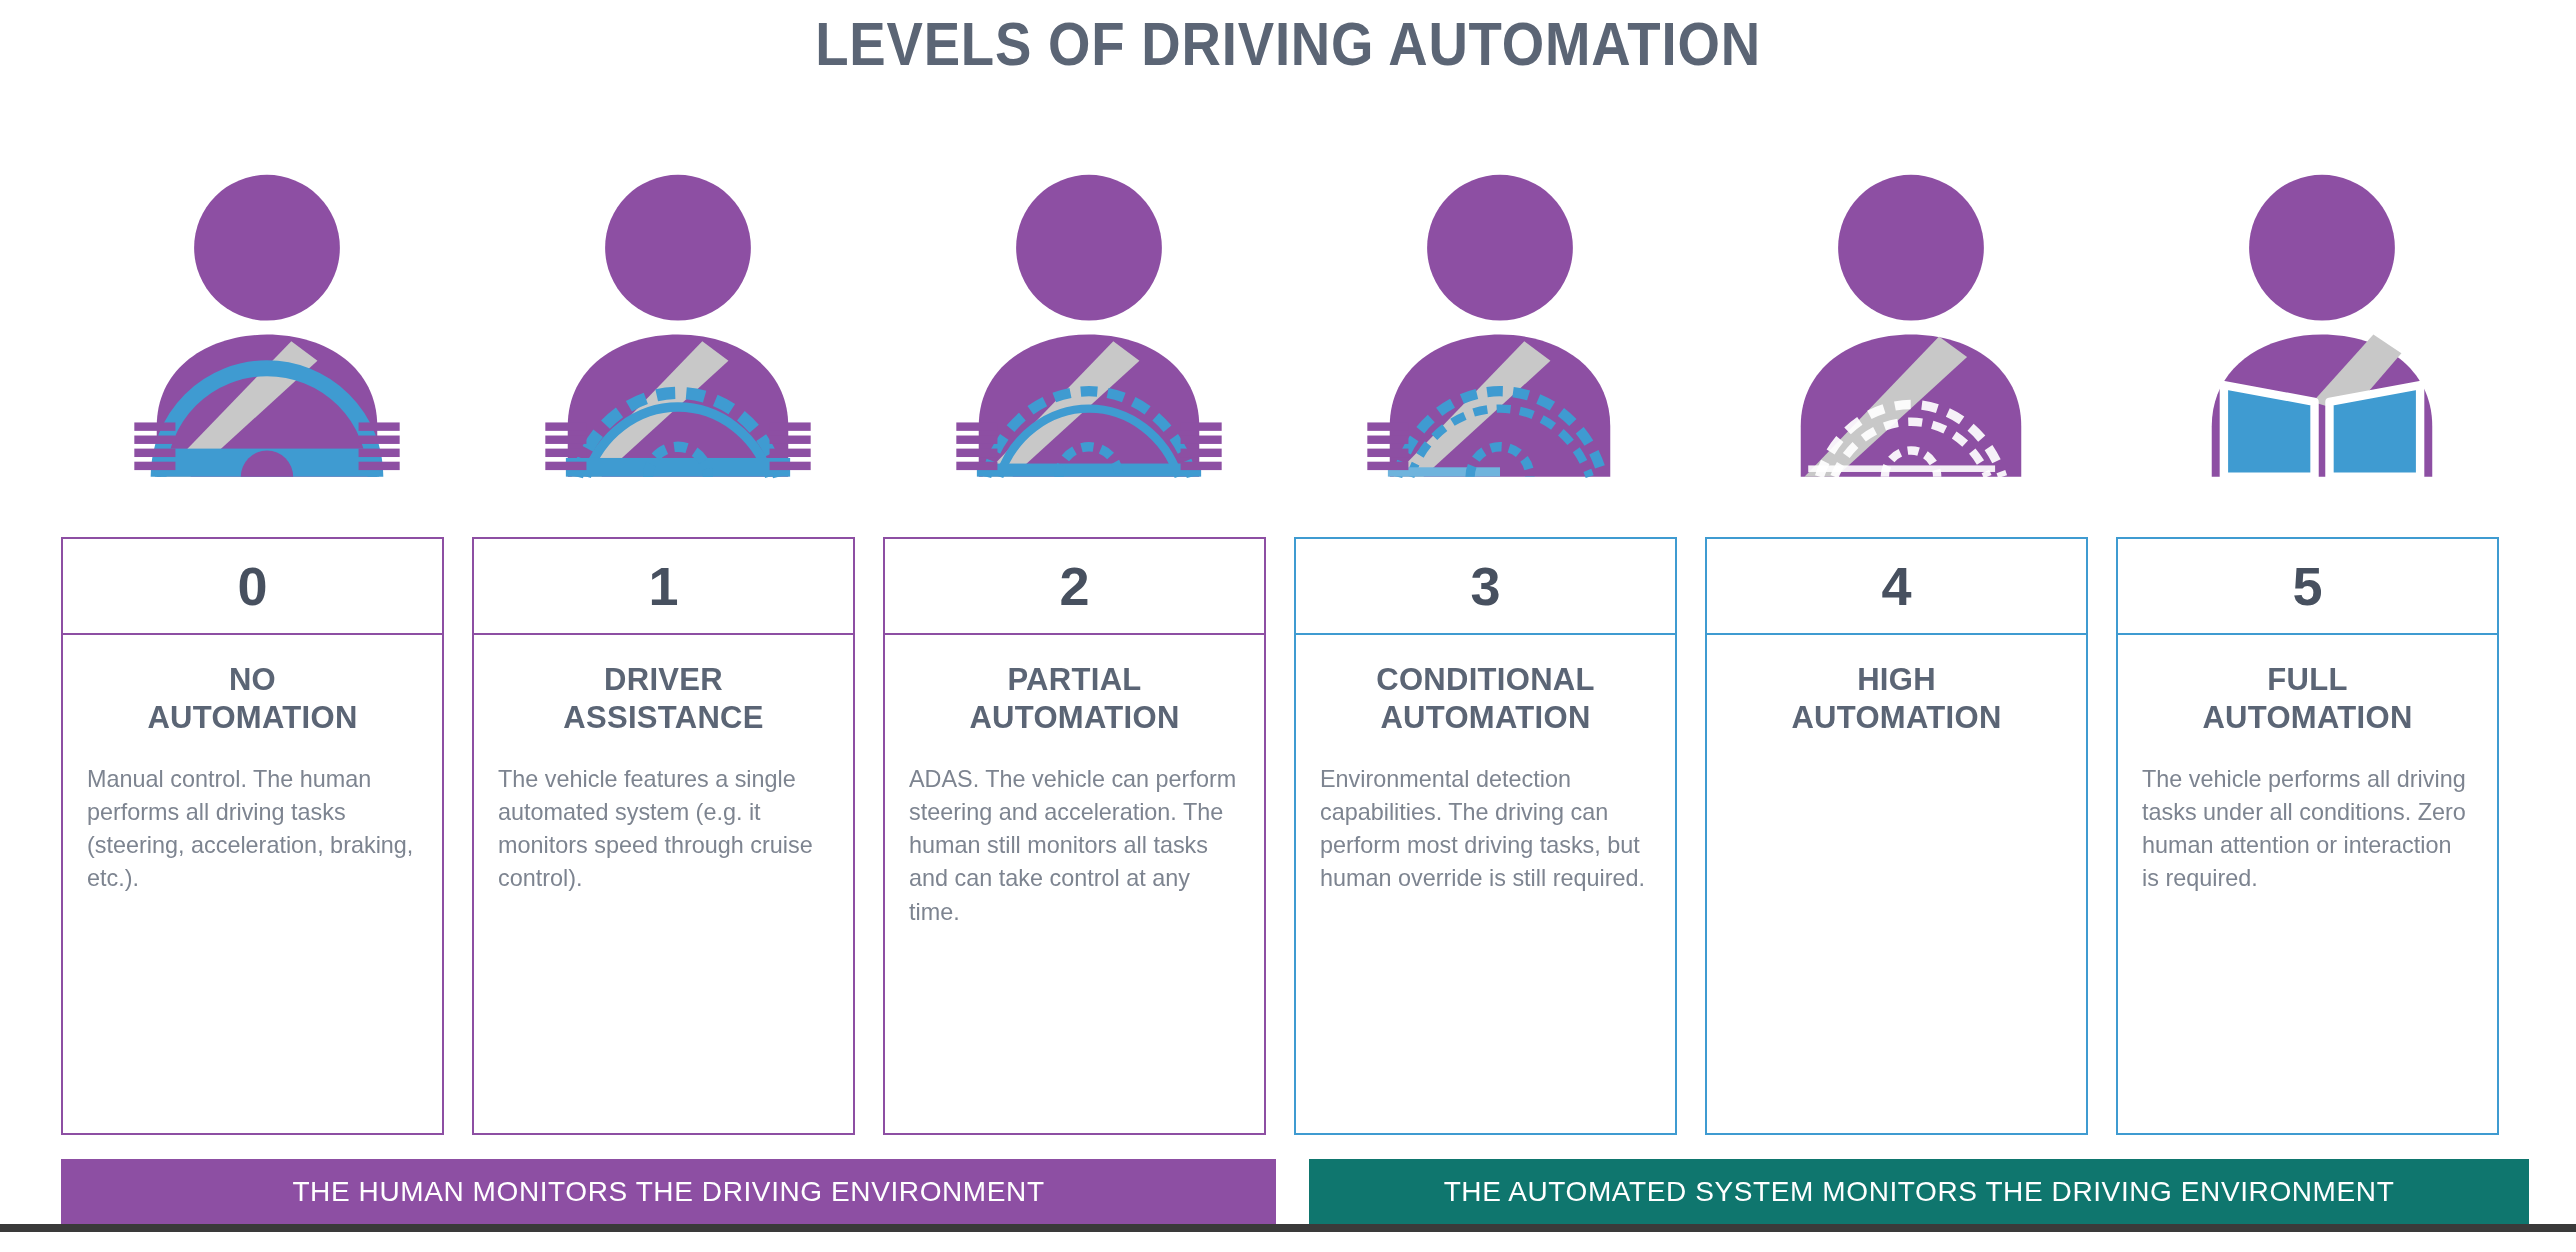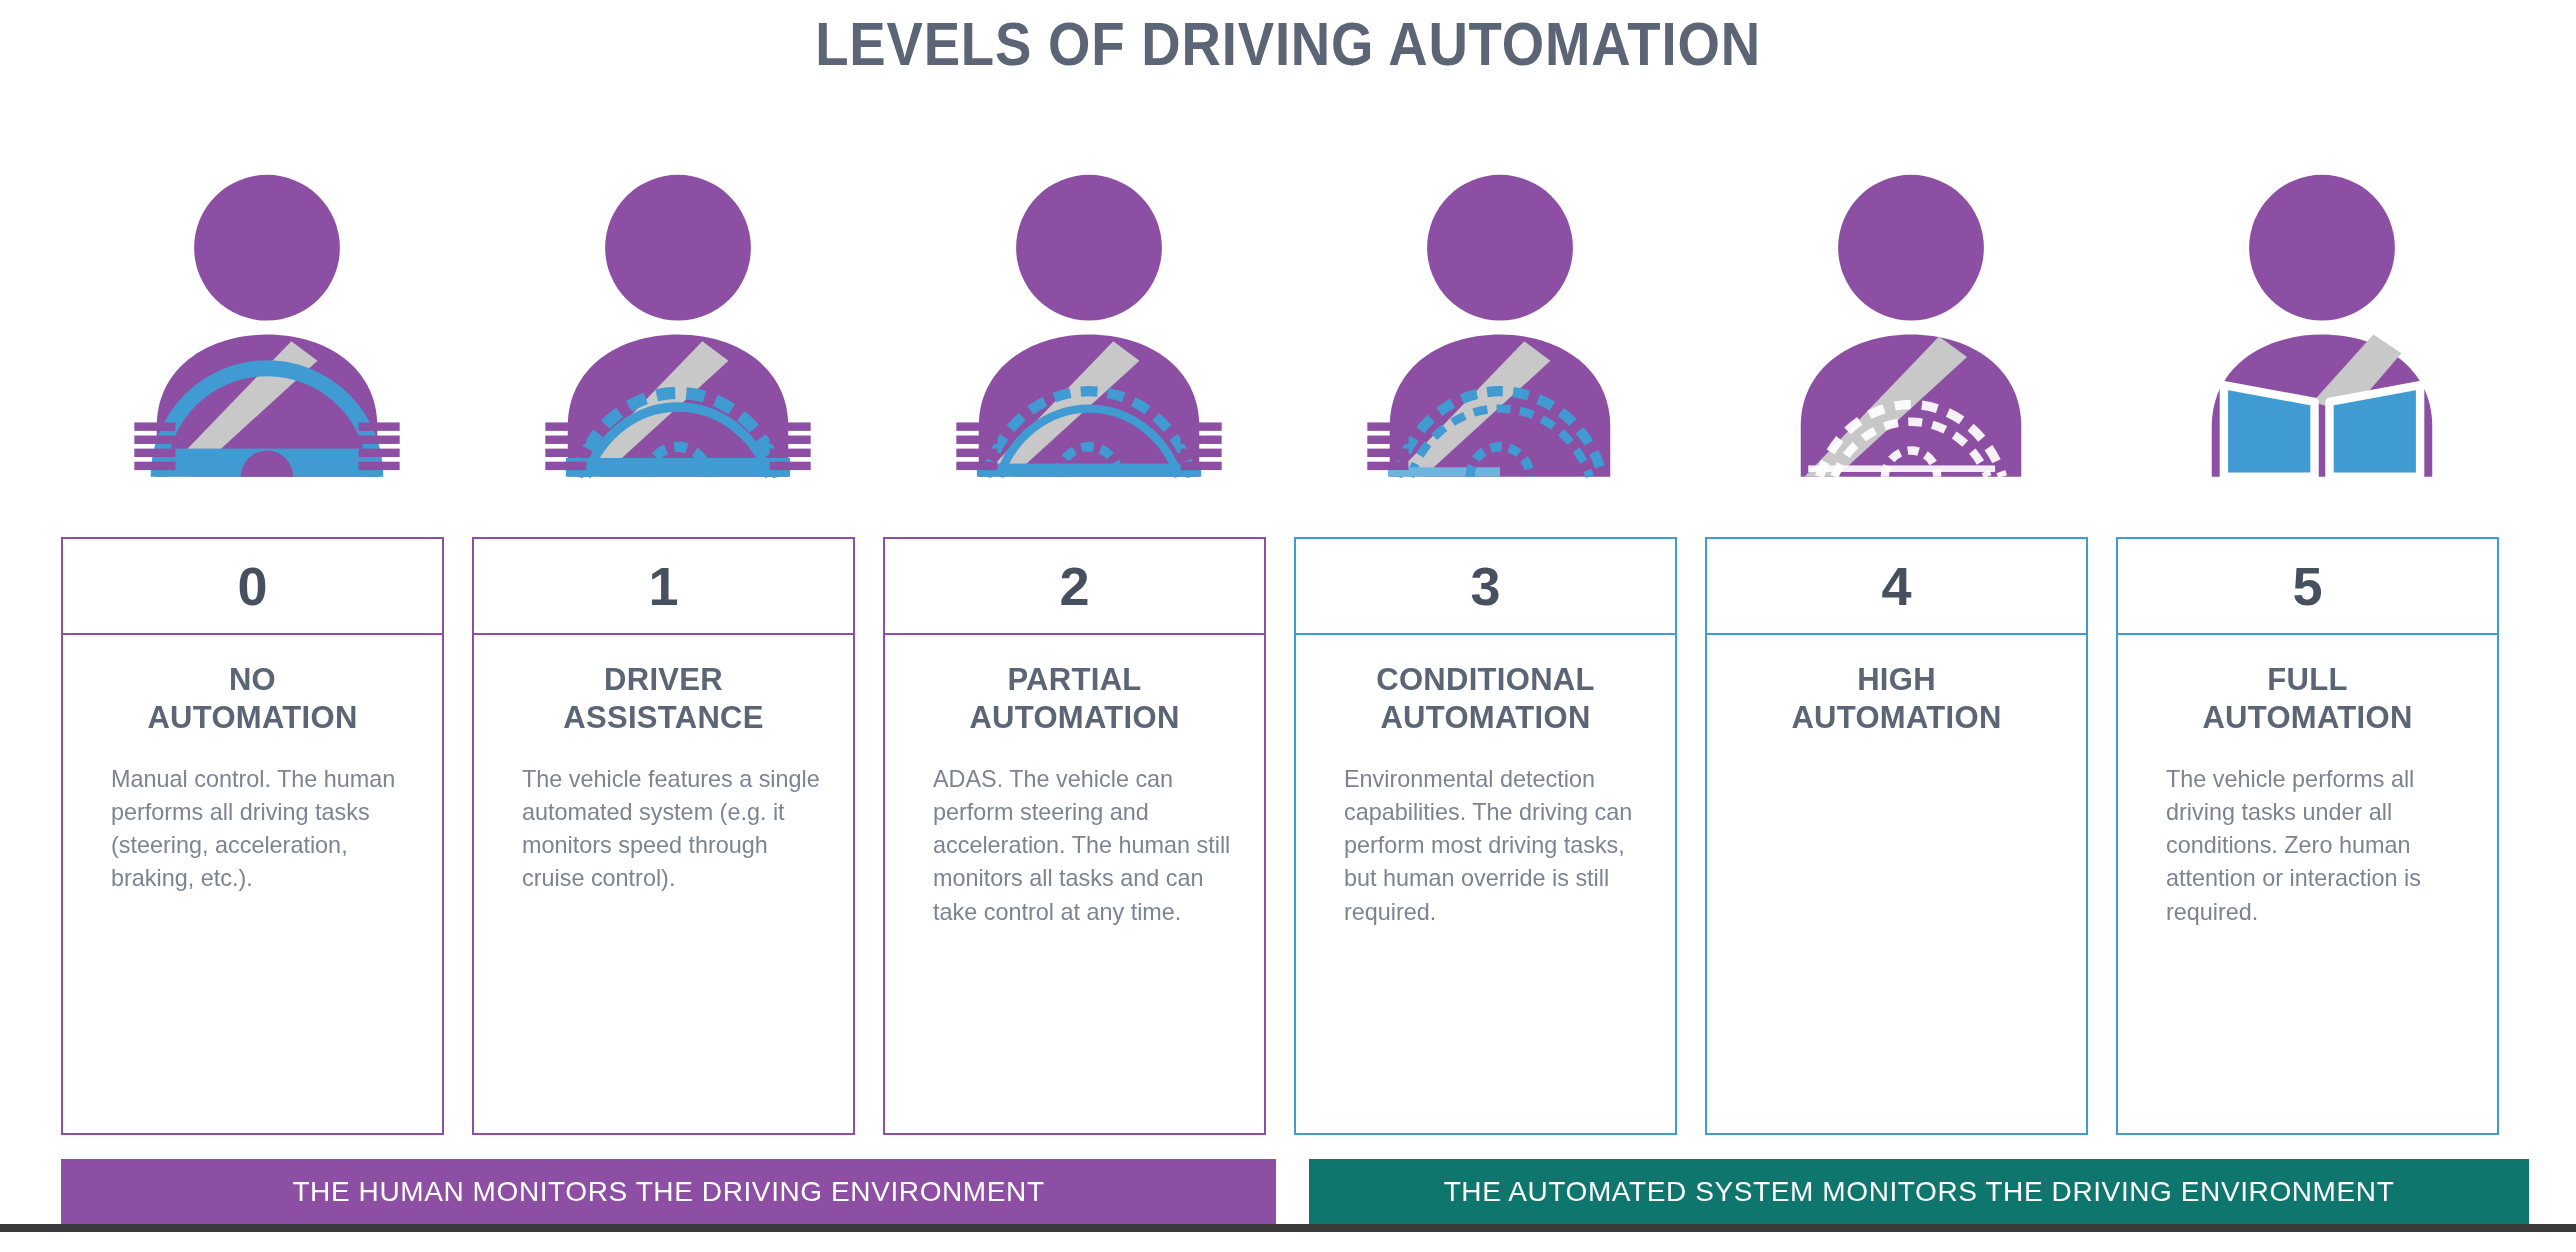--- a/index.html
+++ b/index.html
@@ -96,21 +96,20 @@
     color: #5b6575;
     letter-spacing: 0.3px;
     margin-bottom: 26px;
     font-family: "Liberation Sans Narrow", "Liberation Sans", sans-serif;
   }
   .card-desc {
     font-size: 23.4px;
     line-height: 1.42;
     color: #7d8490;
     font-family: "Liberation Sans Narrow", "Liberation Sans", sans-serif;
-    margin-left: 24px;
   }
 
   
   #banners-row {
     position: absolute;
     top: 1159px;
     left: 61px;
     width: 2468px;
     height: 47px;
   }

